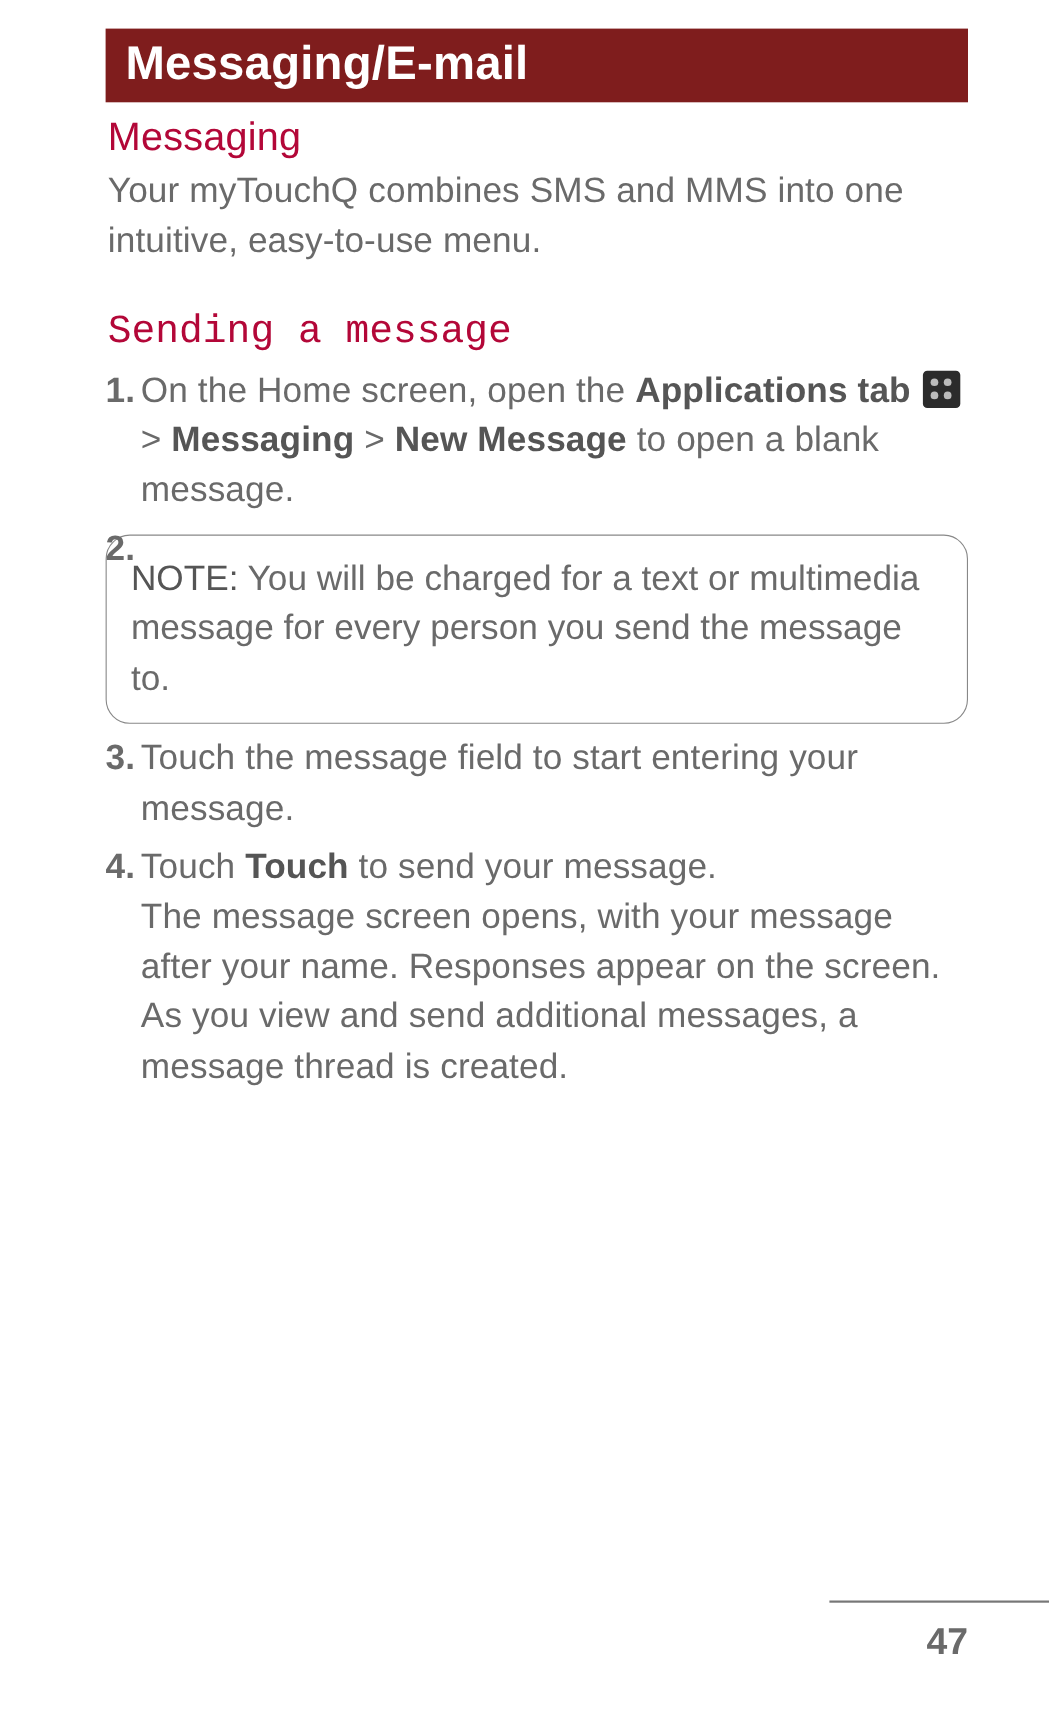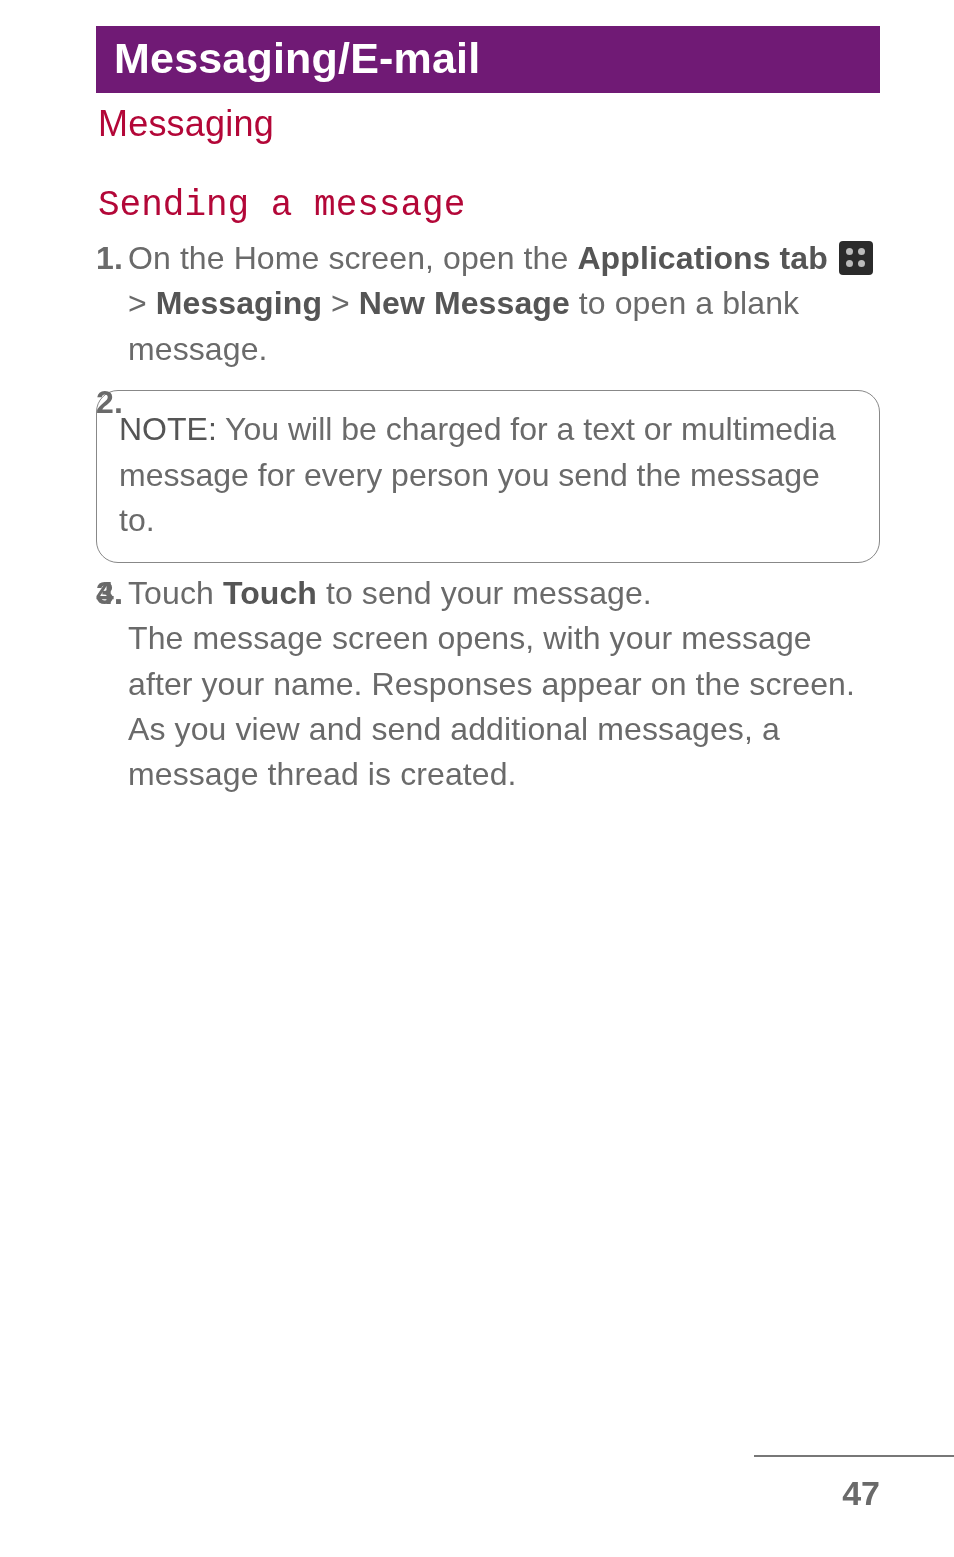--- a/index.html
+++ b/index.html
@@ -6,21 +6,21 @@
   html, body { width: 954px; height: 1557px; background: #fff; }
   body {
     font-family: "Helvetica Neue", Helvetica, Arial, sans-serif;
     color: #6a6a6a;
     position: relative;
   }
   .page {
     padding: 26px 74px 0 96px;
   }
   .chapter-banner {
-    background: #701a75;
+    background: #7f1d1d;
     color: #fff;
     font-weight: 700;
     font-size: 43px;
     padding: 8px 18px 10px 18px;
     margin-bottom: 10px;
     letter-spacing: 0.2px;
   }
   .section-h {
     color: #b30738;
     font-size: 36px;
@@ -115,20 +115,21 @@
 <body>
 
 <div class="page">
 
   <div class="chapter-banner">
     <span>Messaging/E-mail</span>
   </div>
 
   <h2 class="section-h">Messaging</h2>
 
+  <p class="intro-p">Your myTouchQ combines SMS and MMS into one intuitive, easy-to-use menu.</p>
 
   <h3 class="sub-h">Sending a message</h3>
 
   <ol class="steps">
 
     <li>
       <span class="num">1.</span>
       <span>
         <span> On the Home screen, open the </span><span class="bold">Applications tab</span>
         <span class="app-icon"></span><span> &gt; </span><span class="bold">Messaging</span><span> &gt; </span><span class="bold">New Message</span><span> to open a blank message.</span>
@@ -142,20 +143,21 @@
   </ol>
 
   <div class="note-box">
     <span class="note-label">NOTE:</span><span> You will be charged for a text or multimedia message for every person you send the message to.</span>
   </div>
 
   <ol class="steps" style="margin-top:6px;">
 
     <li>
       <span class="num">3.</span>
+      <span>Touch the message field to start entering your message.</span>
     </li>
 
     <li>
       <span class="num">4.</span>
       <span>
         <span>Touch </span><span class="bold">Touch</span><span style="white-space:pre-line;"> to send your message.
 The message screen opens, with your message after your name. Responses appear on the screen. As you view and send additional messages, a message thread is created.</span>
       </span>
     </li>
 

